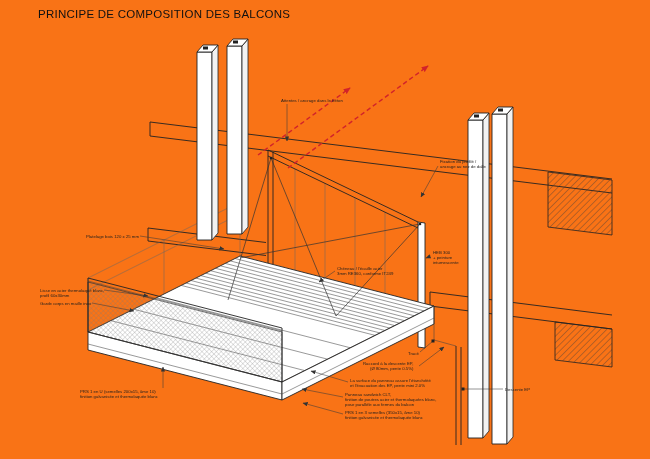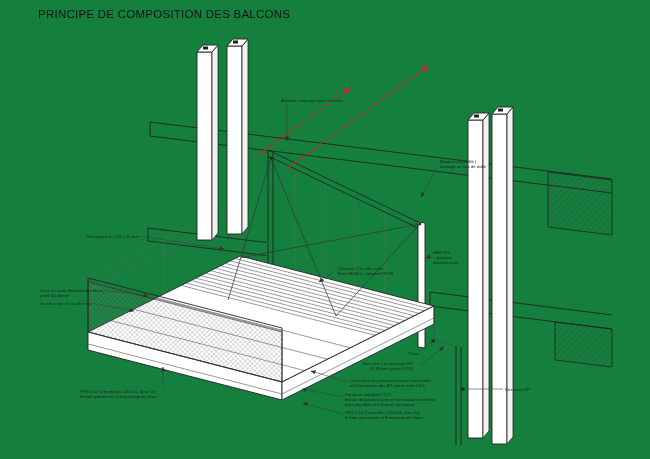--- a/index.html
+++ b/index.html
@@ -1,16 +1,16 @@
 <!DOCTYPE html>
 <html><head>
 <meta charset="utf-8">
 <style>
   html,body{margin:0;padding:0;background:#e8e8e8;}
-  .page{position:relative;width:650px;height:459px;background:#15803d;overflow:hidden;
+  .page{position:relative;width:650px;height:459px;background:#f97316;overflow:hidden;
         font-family:"Liberation Sans",sans-serif;}
   .title{position:absolute;left:38px;top:8px;font-size:11.5px;letter-spacing:.25px;
          color:#111;font-family:"Liberation Sans",sans-serif;}
   svg{position:absolute;left:0;top:0;}
   .lbl{font-family:"Liberation Sans",sans-serif;font-size:4.3px;fill:#1f1f1f;}
   .outline{stroke:#222;stroke-width:.9;fill:none;}
   .thin{stroke:#444;stroke-width:.55;fill:none;}
   .light{stroke:#666;stroke-width:.5;fill:none;}
   .leader{stroke:#3a3a3a;stroke-width:.55;fill:none;}
   .whiteface{fill:#ffffff;stroke:#222;stroke-width:.9;}

